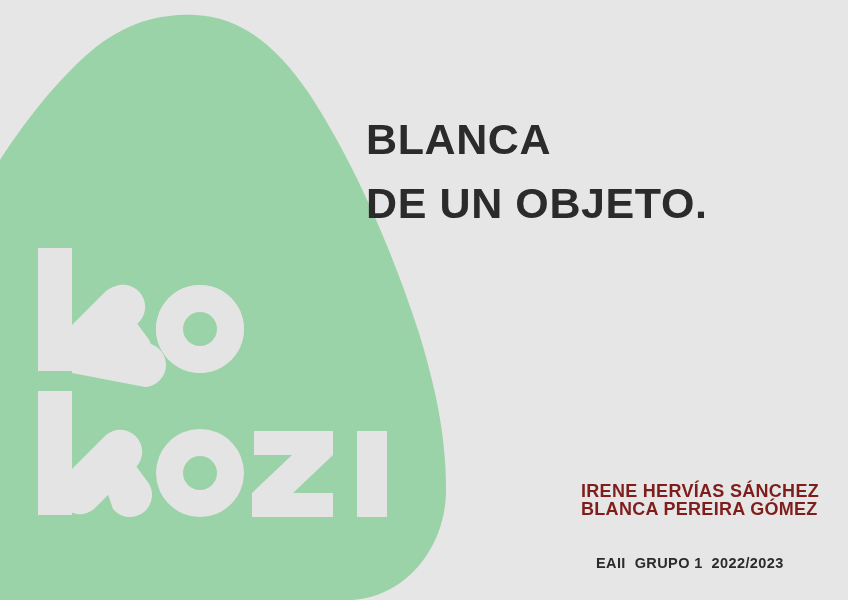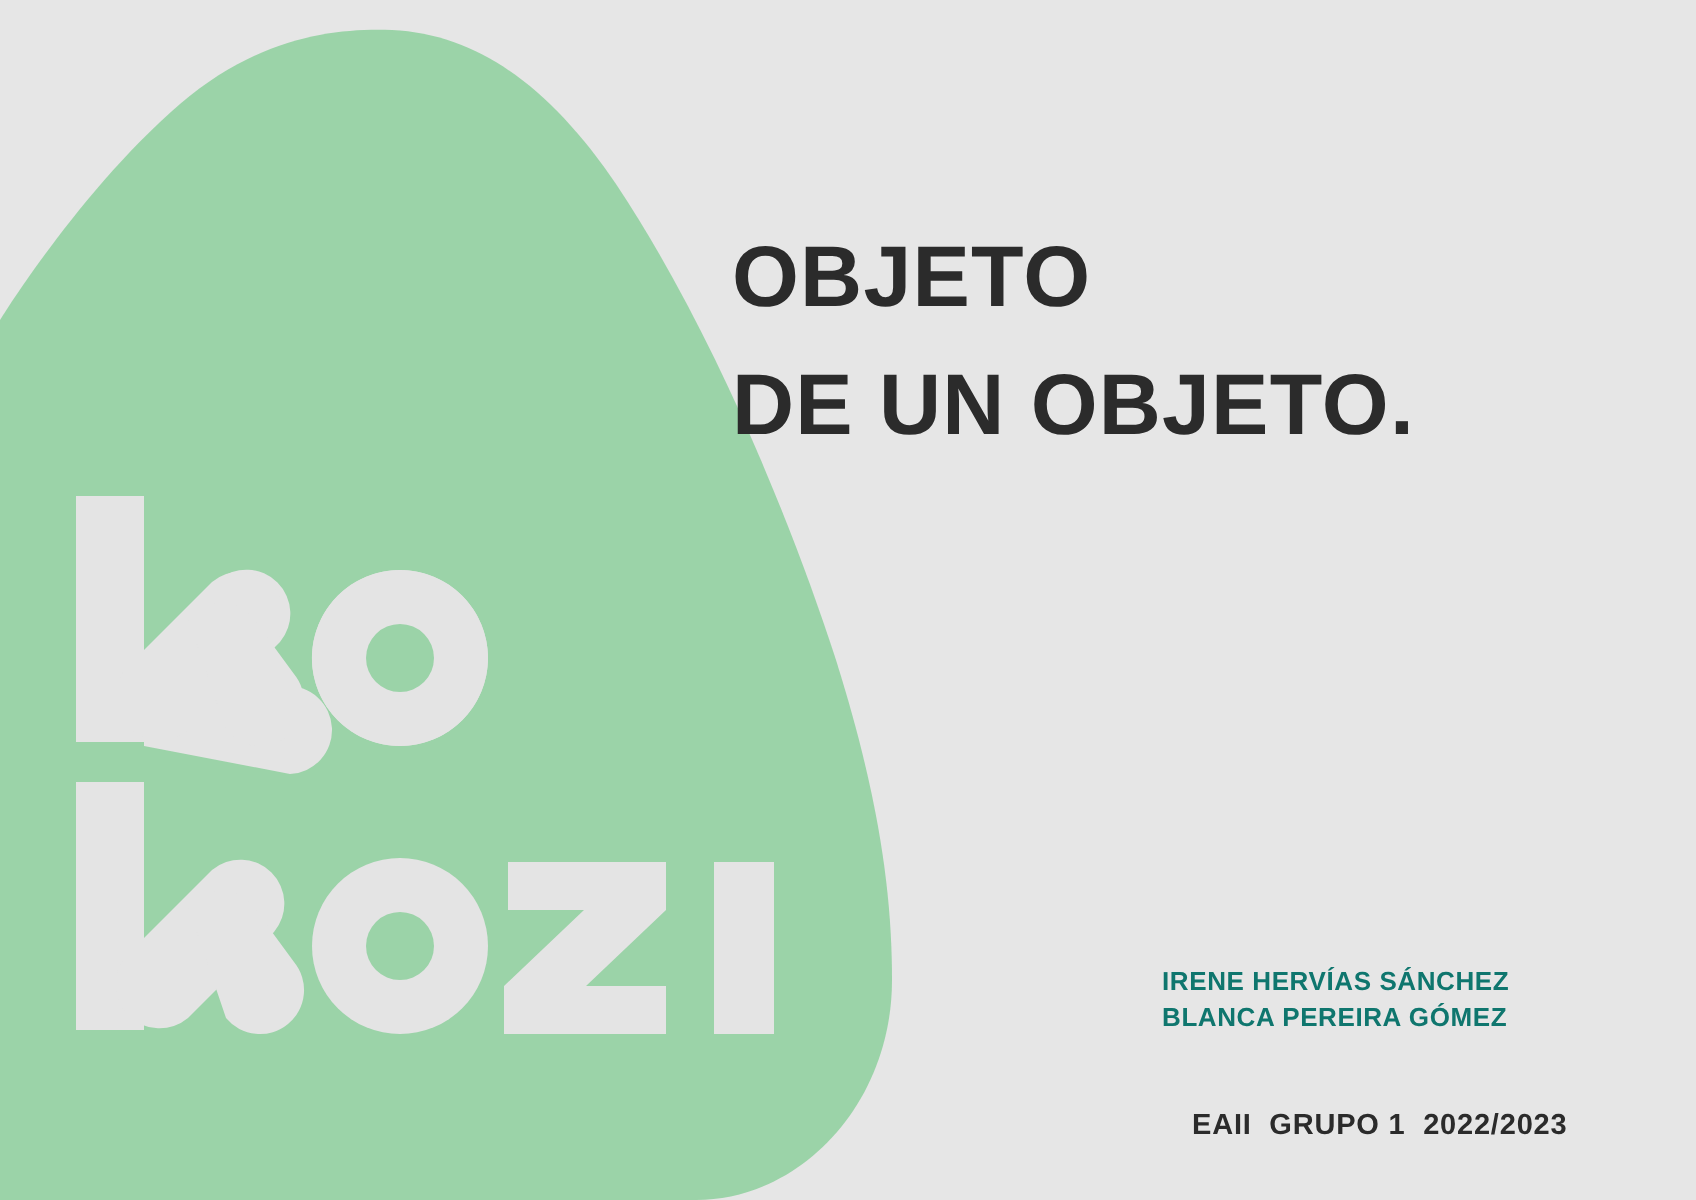--- a/index.html
+++ b/index.html
@@ -70,23 +70,23 @@
 
   
   .credits-block {
     position: absolute;
     left: 581px;
     top: 482px;
     width: 240px;
   }
   .credit-name {
     margin: 0;
-    color: #0f766e;
+    color: #7f1d1d;
     font-family: "Liberation Sans", sans-serif;
-    font-size: 13px;
+    font-size: 18px;
     font-weight: bold;
     line-height: 18px;
     letter-spacing: 0.3px;
     white-space: pre;
   }
   .course-line {
     margin: 15px;
     padding-top: 21px;
     color: #2b2b2b;
     font-family: "Liberation Sans", sans-serif;
@@ -144,21 +144,21 @@
         <circle cx="170" cy="230" r="17" fill="#9bd3a8"></circle>
 
         <path d="M 224,188 L 303,188 L 303,212 L 263,250 L 303,250 L 303,274 L 222,274 L 222,250 L 262,212 L 224,212 Z"></path>
 
         <path d="M 327,188 L 357,188 L 357,274 L 327,274 Z"></path>
       </g>
     </svg>
   </div>
 
   <div class="title-block">
-    <p class="title-line">OBJETO</p>
+    <p class="title-line">BLANCA</p>
     <p class="title-line">DE UN OBJETO.</p>
   </div>
 
   <div class="credits-block">
     <p class="credit-name">IRENE HERVÍAS SÁNCHEZ</p>
     <p class="credit-name">BLANCA PEREIRA GÓMEZ</p>
     <p class="course-line">EAII  GRUPO 1  2022/2023</p>
   </div>
 
 </div>

